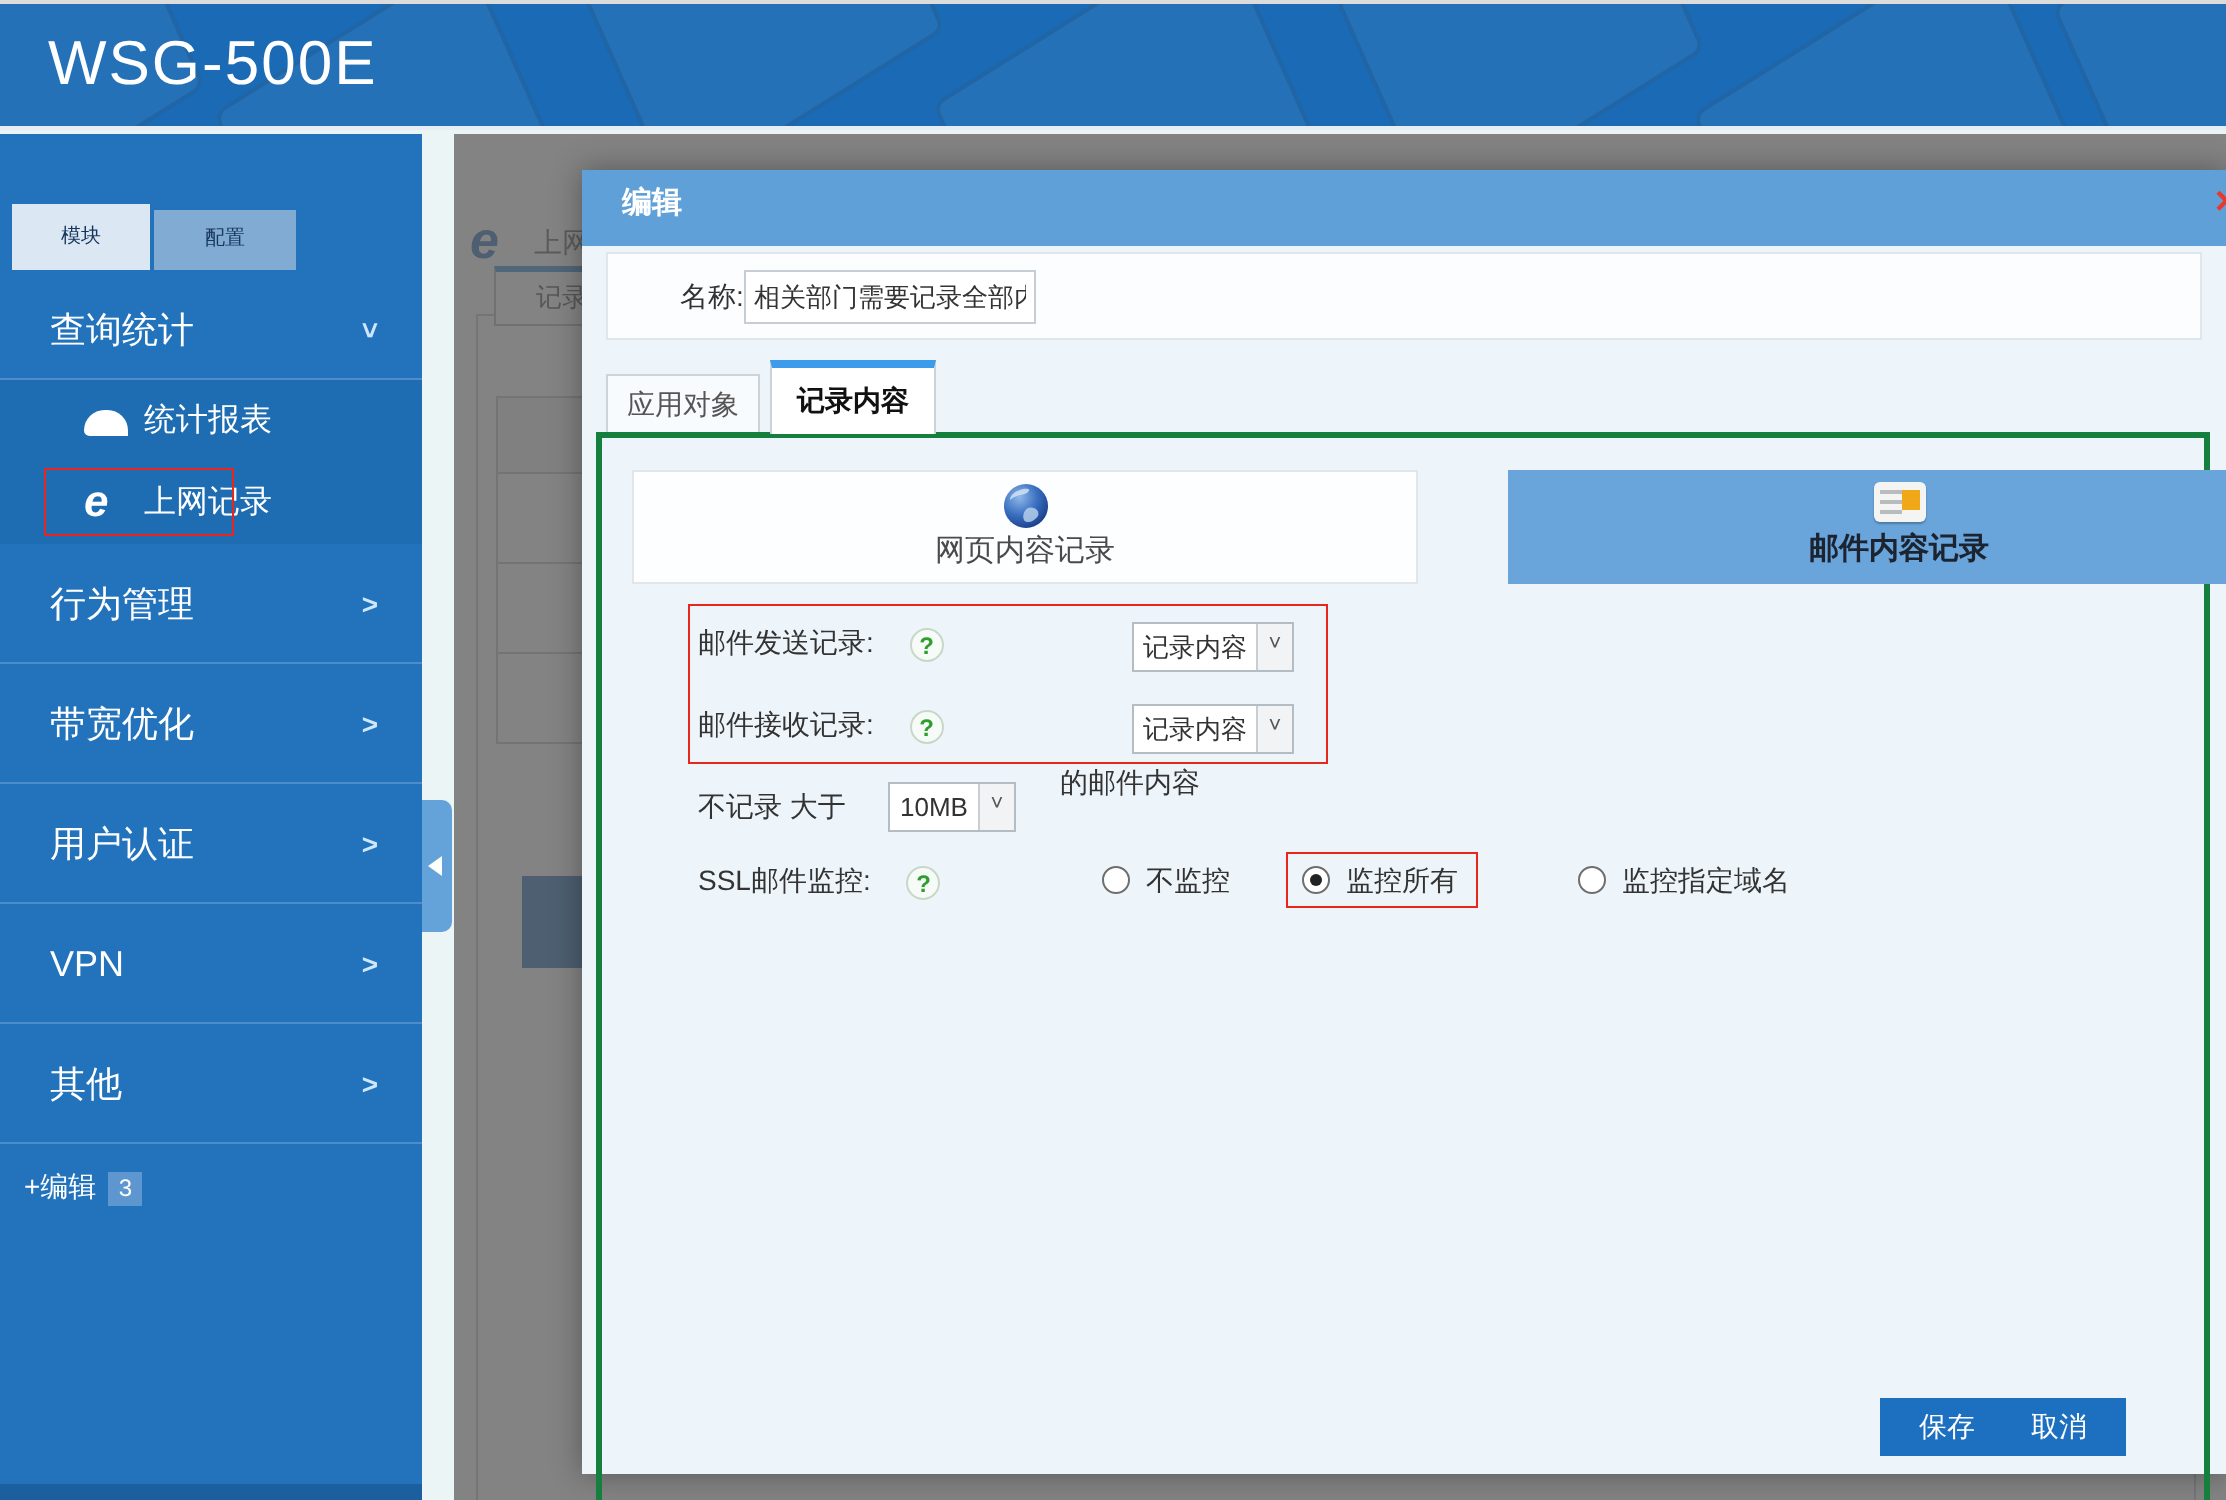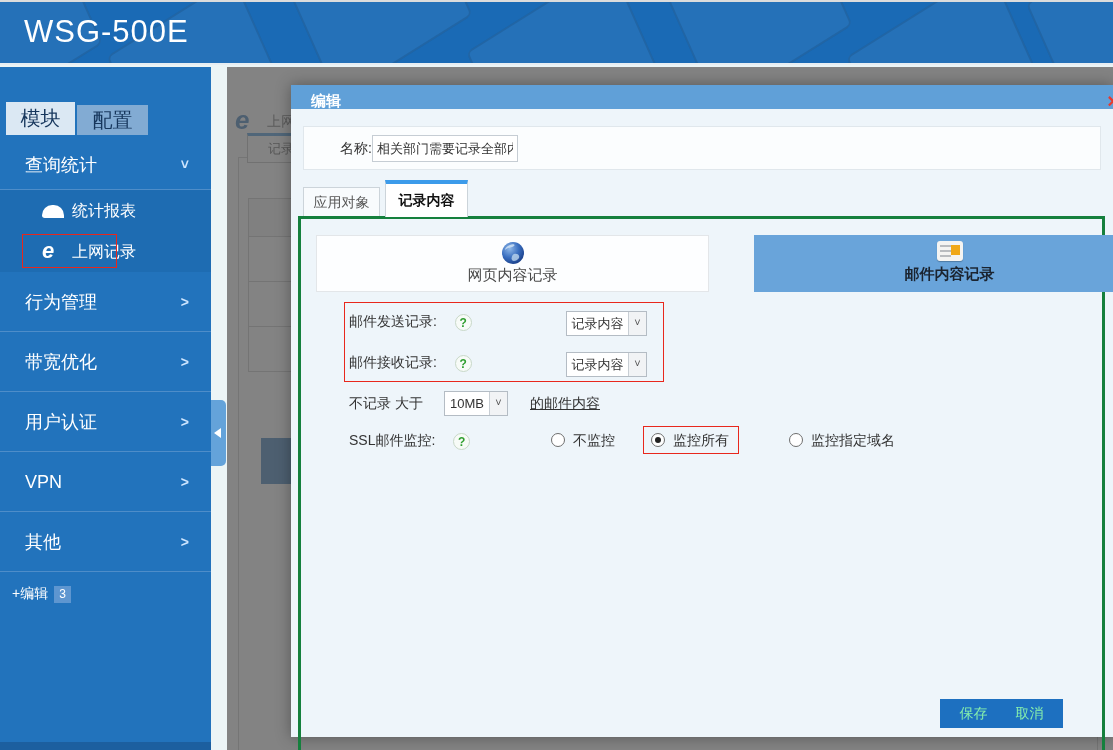--- a/index.html
+++ b/index.html
@@ -20,21 +20,21 @@
     position:absolute; left:24px; top:12px; color:#fff; font-size:31px;
     letter-spacing:1px; font-weight:normal; z-index:2;
   }
 
   
   .sidebar {
     position:absolute; left:0; top:65px; width:211px; height:685px;
     background:#2273bc; color:#fff;
   }
   .side-tabs { position:absolute; left:6px; top:35px; height:33px; width:205px; }
-  .side-tab { position:absolute; text-align:center; font-size:20px; color:#16365c; cursor:pointer; }
+  .side-tab { position:absolute; text-align:center; font-size:10px; color:#16365c; cursor:pointer; }
   .side-tab.active { left:0; top:0; width:69px; height:33px; background:#dbe8f3; line-height:33px; }
   .side-tab.inactive { left:71px; top:3px; width:71px; height:30px; background:#82abd3; line-height:30px; }
   .menu { position:absolute; left:0; top:73px; width:211px; }
   .menu-group-header {
     position:relative; height:50px; line-height:50px; padding-left:25px;
     font-size:18px; border-bottom:1px solid #4e8dc9; cursor:pointer;
   }
   .submenu { background:#1e6cb2;padding-left:12px; }
   .submenu-item { position:relative; height:41px; line-height:41px; padding-left:60px; font-size:16px; cursor:pointer; }
   .submenu-item .sicon { position:absolute; left:30px; top:8px; width:24px; height:24px; }
@@ -70,21 +70,21 @@
   .bg-table th { height:38px; background:#f4f4f4; }
   .bg-table td { height:45px; }
   .bg-btn { position:absolute; left:22px; top:280px; width:62px; height:46px; background:#2e75b5; }
   .dim-overlay { position:absolute; left:227px; top:65px; width:886px; height:685px; background:rgba(88,88,88,0.74); z-index:10; }
 
   
   .modal {
     position:absolute; left:291px; top:83px; width:822px; height:652px;
     background:#eef5fa; z-index:20; box-shadow:0 0 14px rgba(0,0,0,0.35);
   }
-  .modal-header { position:relative; height:24px; background:#60a0d8; overflow:hidden; }
+  .modal-header { position:relative; height:38px; background:#60a0d8; overflow:hidden; }
   .modal-title { position:absolute; left:20px; top:7px; color:#fff; font-size:15px; font-weight:bold; }
   .modal-close { position:absolute; right:-6px; top:6px; color:#e8392e; font-size:20px; font-weight:bold; cursor:pointer; line-height:20px; }
 
   .name-box {
     position:absolute; left:12px; top:41px; width:798px; height:44px;
     background:#fbfdfe; border:1px solid #e0e7ec;
   }
   .name-label { position:absolute; left:36px; top:13px; font-size:14px; color:#333; }
   .name-input {
     position:absolute; left:68px; top:8px; width:146px; height:27px;
@@ -122,21 +122,21 @@
   .select .val { position:absolute; left:0; top:0; right:18px; text-align:center; line-height:23px; font-size:13px; color:#333; }
   .select .arrow { position:absolute; right:0; top:0; width:18px; height:23px; border-left:1px solid #c8ced4; background:#f1f3f5; text-align:center; line-height:21px; font-size:11px; color:#555; }
 
   .radio { display:inline-block; width:14px; height:14px; border-radius:50%; border:1px solid #6e6e6e; background:#fff; vertical-align:-2px; margin-right:8px; position:relative; cursor:pointer; }
   .radio.checked::after { content:""; position:absolute; left:3px; top:3px; width:6px; height:6px; border-radius:50%; background:#222; }
   .radio-opt { position:absolute; font-size:14px; color:#333; cursor:pointer; white-space:nowrap; }
 
   .red-box { position:absolute; border:1px solid #e8271c; z-index:30; pointer-events:none; }
 
   .btn {
-    position:absolute; width:67px; height:29px; background:#1d70c0; color:#86efac;
+    position:absolute; width:67px; height:29px; background:#1d70c0; color:#ffffff;
     font-size:14px; text-align:center; line-height:29px; cursor:pointer;
   }
 </style>
 </head>
 <body>
 
 <div class="top-header">
   <div class="key" style="left:-40px; top:-30px; width:130px; height:110px;"></div>
   <div class="key" style="left:120px; top:10px; width:150px; height:120px;"></div>
   <div class="key" style="left:300px; top:-60px; width:160px; height:120px;"></div>
@@ -286,21 +286,21 @@
     <div class="select" style="left:265px; top:133px; width:81px;">
       <span class="val">记录内容</span>
       <span class="arrow">˅</span>
     </div>
 
     <div class="frow" style="left:48px; top:176px;">不记录 大于</div>
     <div class="select" style="left:143px; top:172px; width:64px;">
       <span class="val">10MB</span>
       <span class="arrow">˅</span>
     </div>
-    <div class="frow" style="left:229px; top:176px;text-decoration:underline;">的邮件内容</div>
+    <div class="frow" style="left:229px; top:164px;">的邮件内容</div>
 
     <div class="frow" style="left:48px; top:213px;">
       <span class="flabel">SSL邮件监控:</span>
       <span class="help">?</span>
     </div>
     <div class="radio-opt" style="left:250px; top:213px;">
       <span class="radio"></span><span>不监控</span>
     </div>
     <div class="radio-opt" style="left:350px; top:213px;">
       <span class="radio checked"></span><span>监控所有</span>

